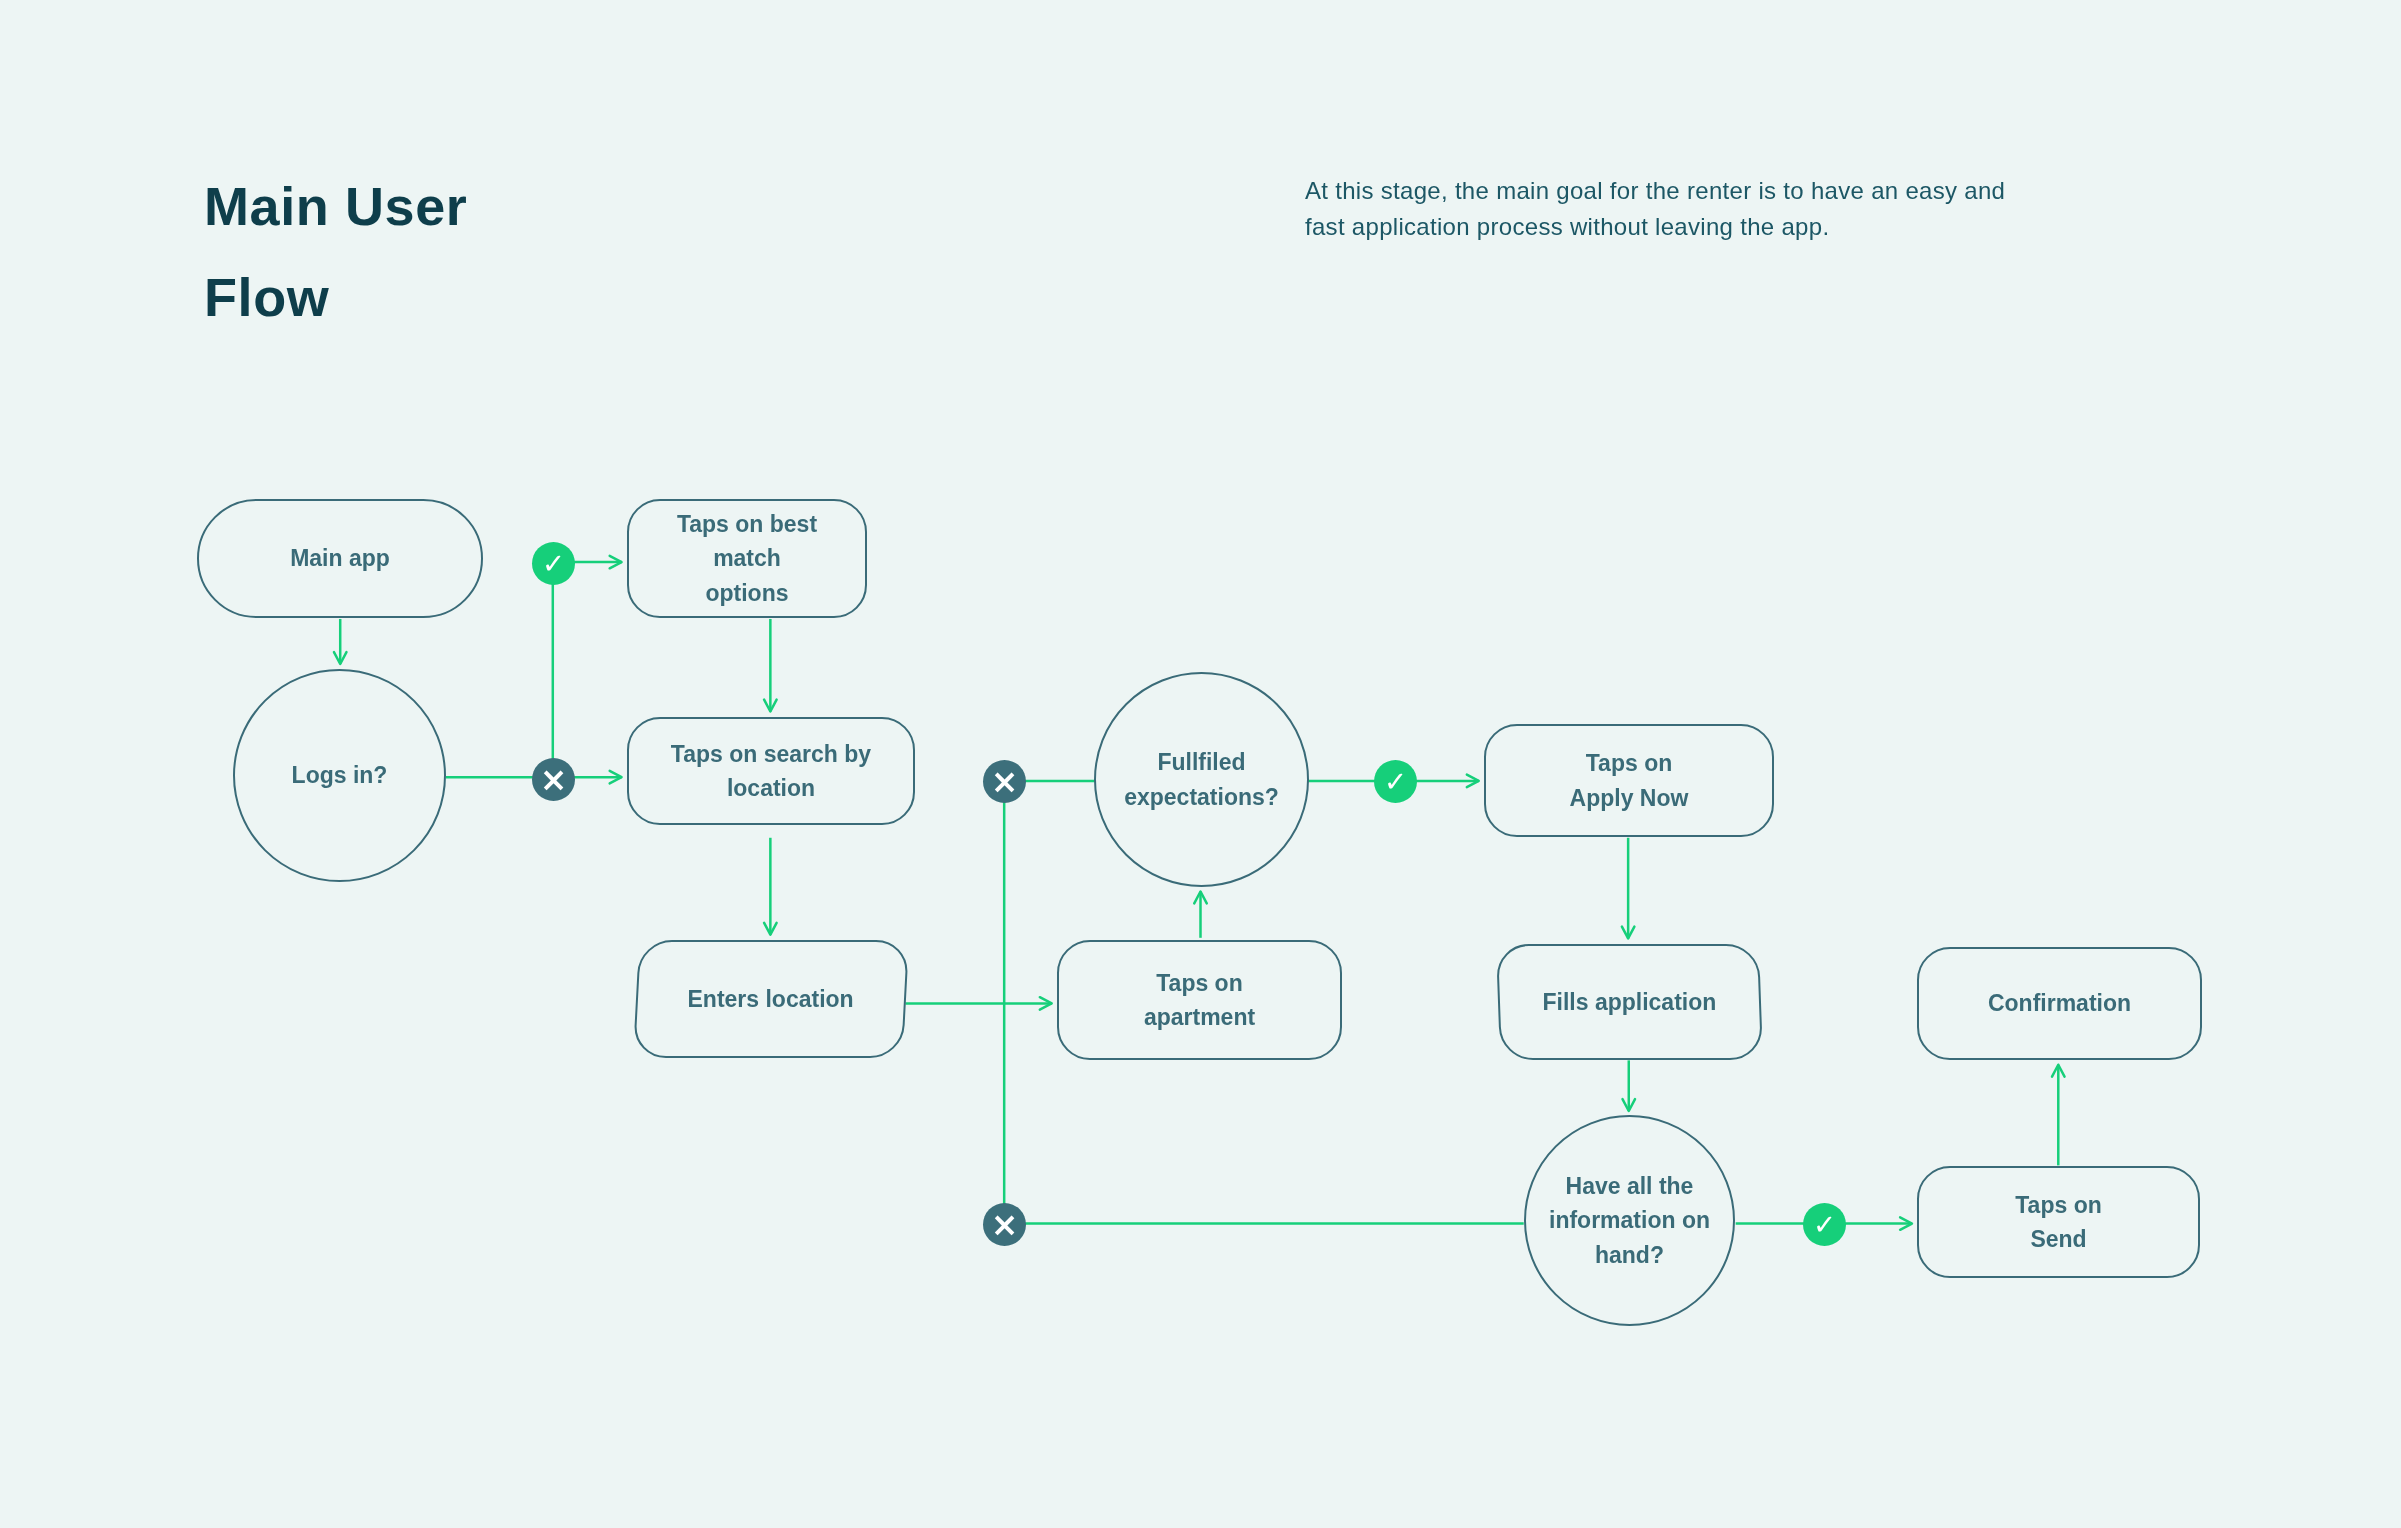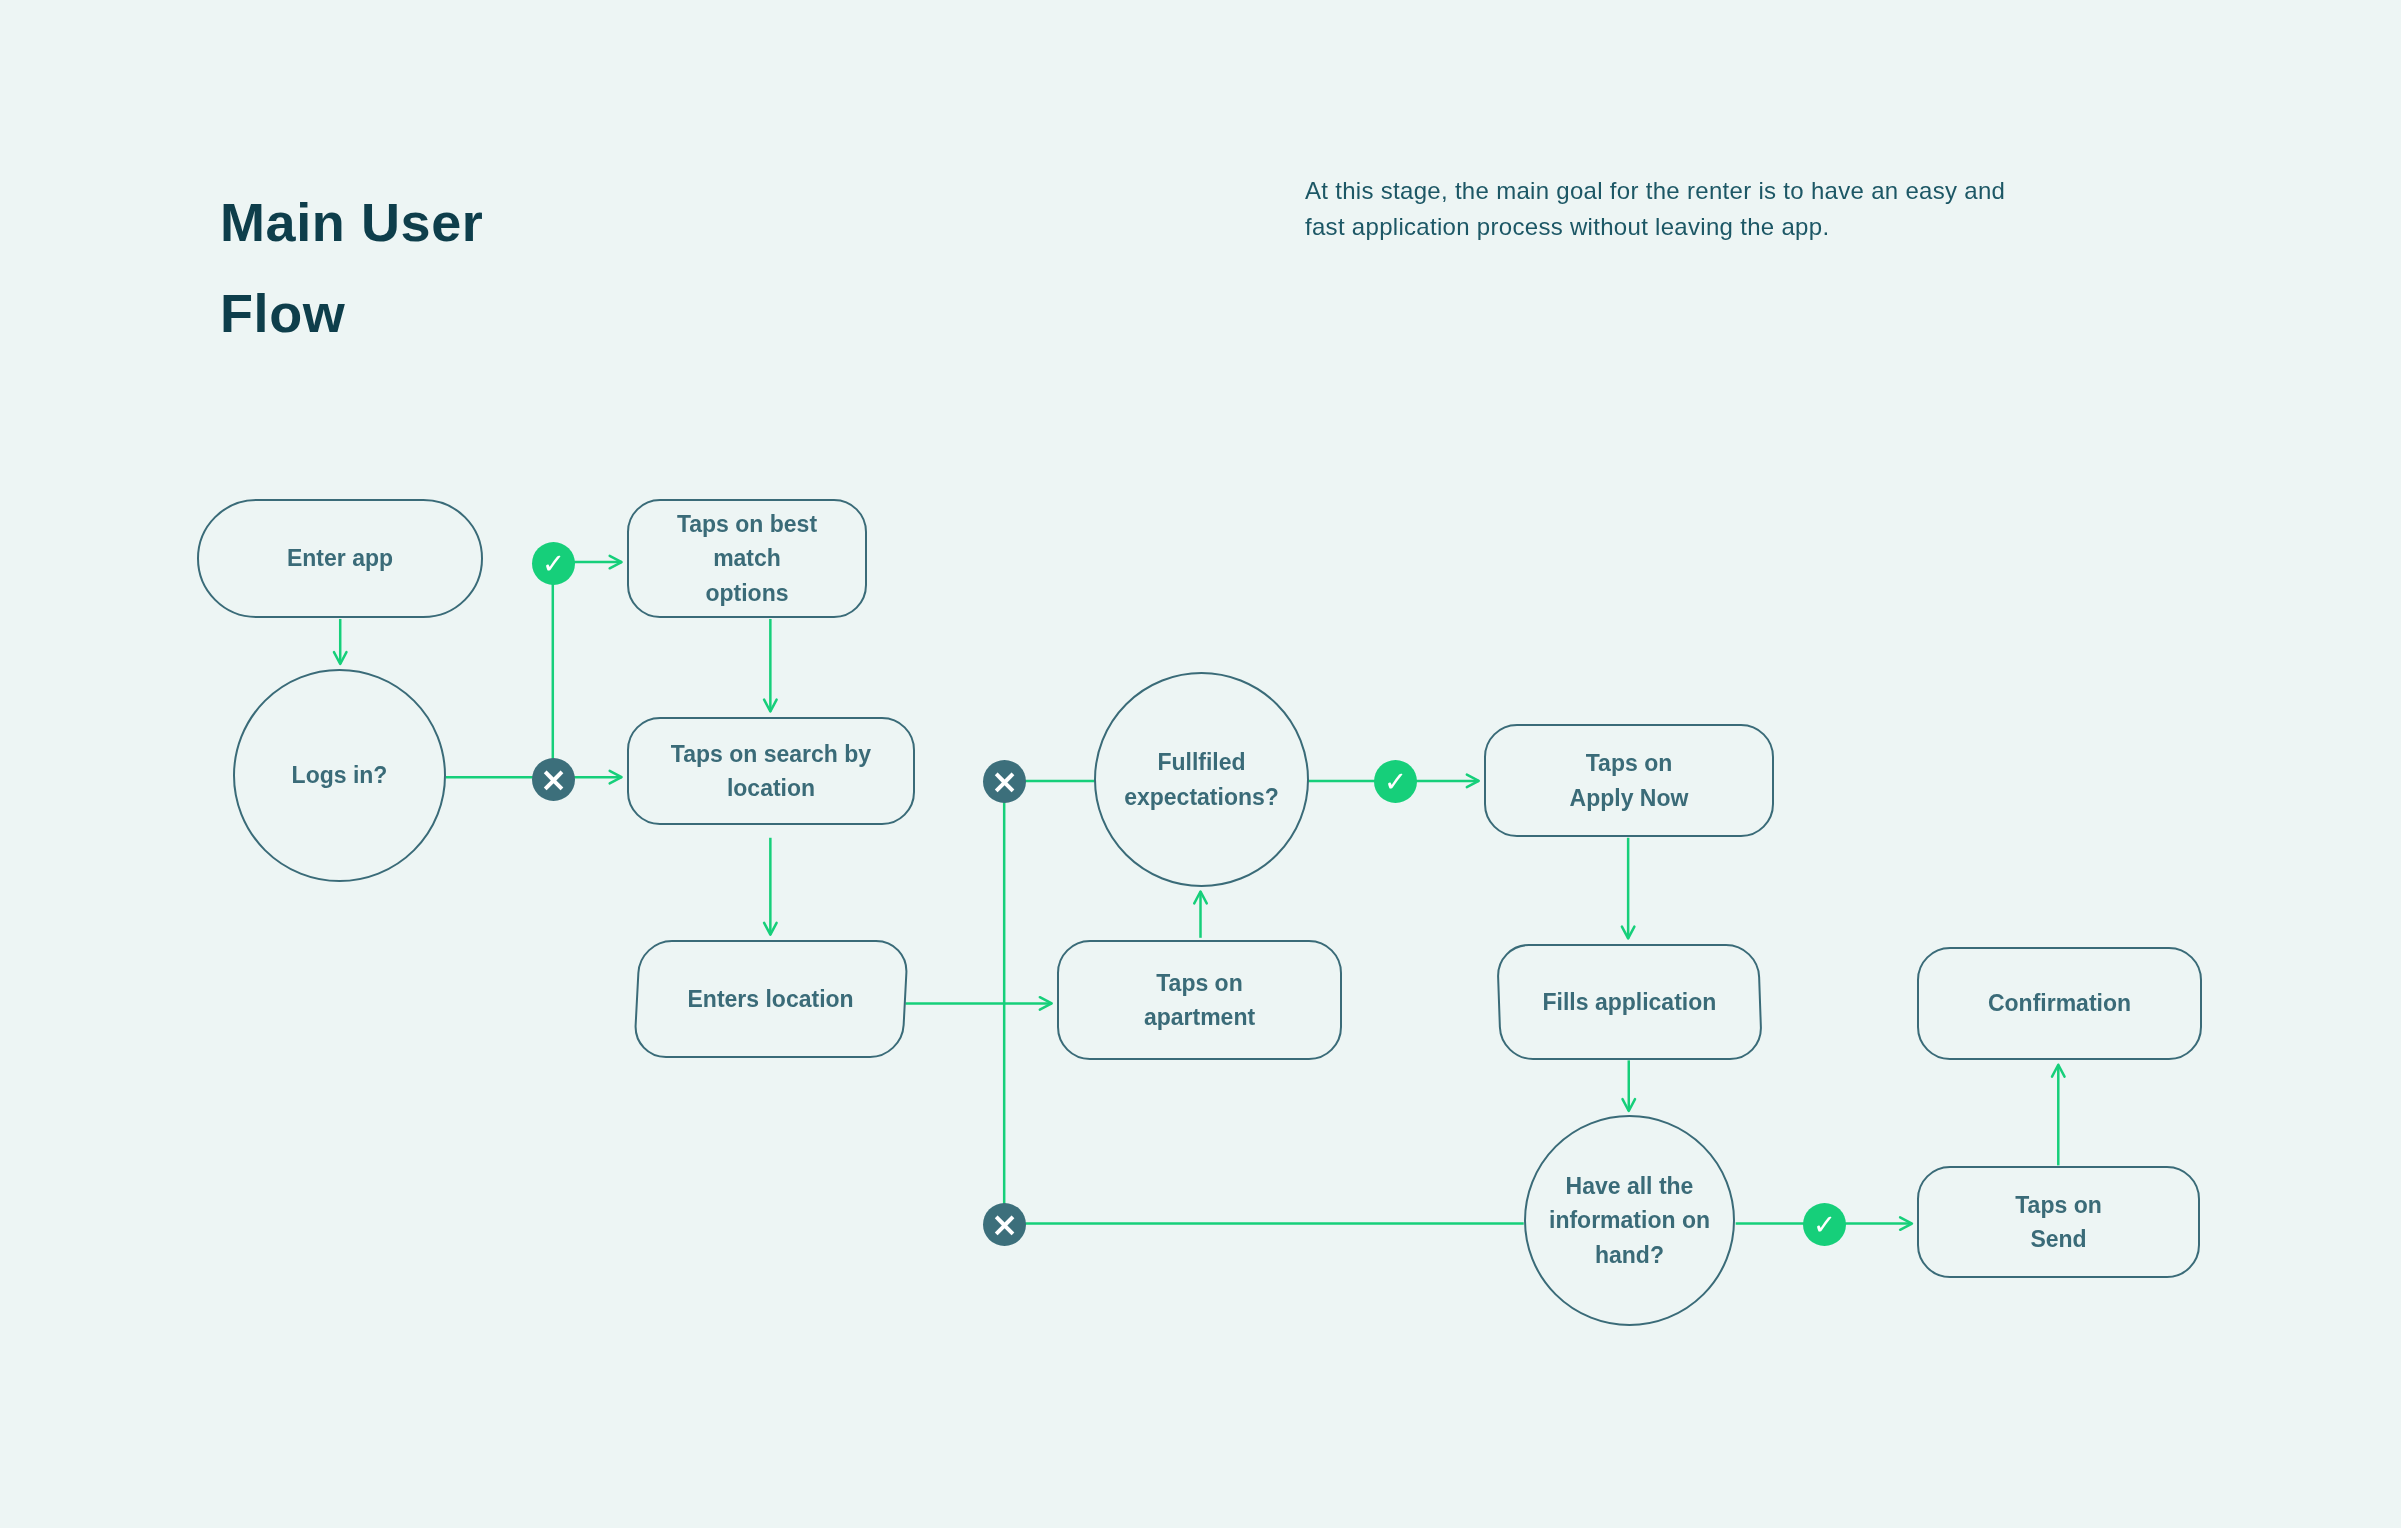--- a/index.html
+++ b/index.html
@@ -16,21 +16,21 @@
   *{box-sizing:border-box;}
   html,body{margin:0;padding:0;}
   body{
     width:2401px;height:1528px;
     background:var(--bg);
     font-family:"Liberation Sans", sans-serif;
     overflow:hidden;
   }
   .page{position:relative;width:2401px;height:1528px;}
   .page-title{
-    position:absolute;left:204px;top:161px;margin:16px;
+    position:absolute;left:204px;top:161px;margin:0;
     font-size:54px;font-weight:700;color:var(--title);
     line-height:1.68;white-space:pre-line;letter-spacing:0.6px;
   }
   .page-description{
     position:absolute;left:1305px;top:173px;margin:0;width:976px;
     font-size:24px;font-weight:400;color:var(--desc);
     line-height:1.48;white-space:pre-line;letter-spacing:0.3px;
   }
   #edges-layer{position:absolute;left:0;top:0;width:2401px;height:1528px;}
   .edge{fill:none;stroke:var(--green);stroke-width:4;stroke-linejoin:round;}
@@ -86,21 +86,21 @@
         <polyline points="2092,1249 2365,1249" class="edge" marker-end="url(#arrow)"></polyline>
         <polyline points="2604,1340 2604,1501" class="edge" marker-end="url(#arrow)"></polyline>
         <polyline points="2605,1696 2605,1777" class="edge" marker-end="url(#arrow)"></polyline>
         <polyline points="2776,1957 3058,1957" class="edge" marker-end="url(#arrow)"></polyline>
         <polyline points="3292,1864 3292,1703" class="edge" marker-end="url(#arrow)"></polyline>
       </g>
   </svg>
 
   <div id="nodes-layer">
       <div class="node pill" style="left: 197px; top: 499px; width: 286px; height: 119px;">
-        <span class="node-label">Enter app</span>
+        <span class="node-label">Main app</span>
       </div>
       <div class="node rect" style="left: 627px; top: 499px; width: 240px; height: 119px;">
         <span class="node-label">Taps on best match
 options</span>
       </div>
       <div class="node ellipse" style="left: 233px; top: 669px; width: 213px; height: 213px;">
         <span class="node-label">Logs in?</span>
       </div>
       <div class="node rect" style="left: 627px; top: 717px; width: 288px; height: 108px;">
         <span class="node-label">Taps on search by

